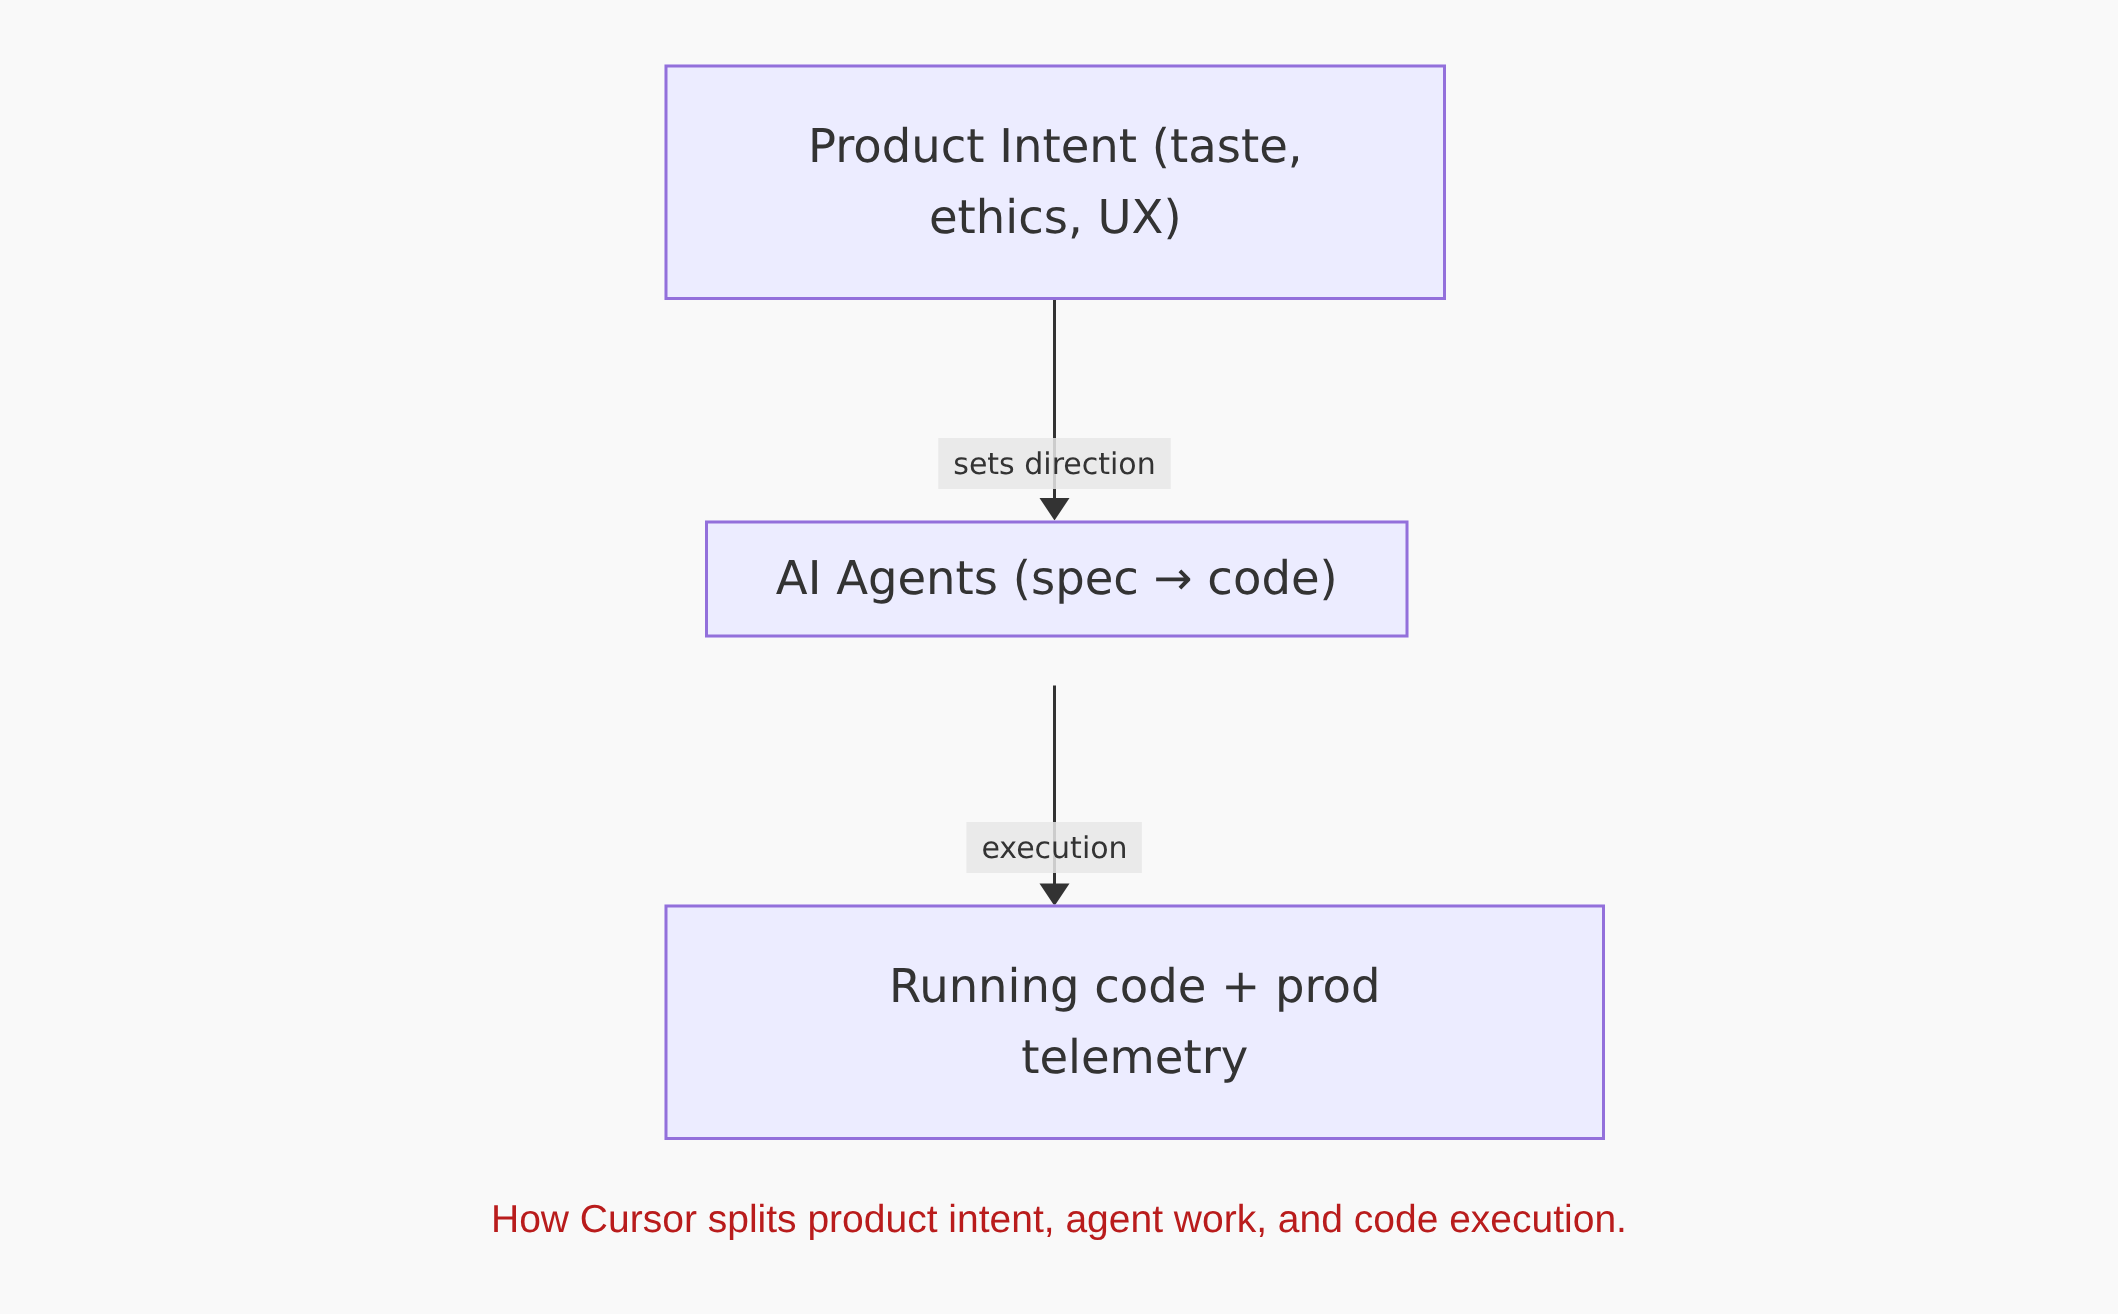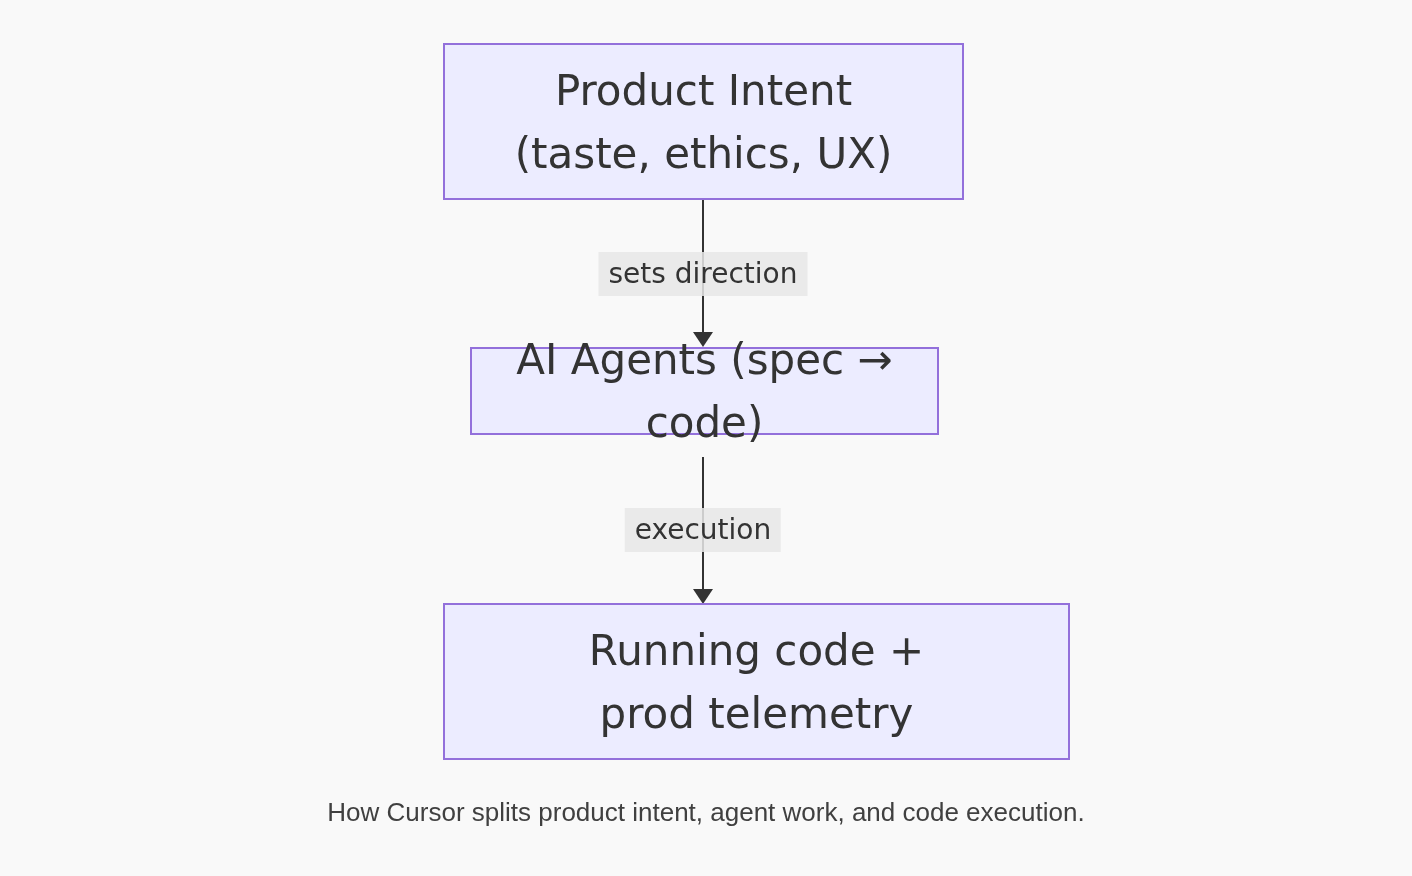--- a/index.html
+++ b/index.html
@@ -18,29 +18,29 @@
   .node {
     position: absolute;
     background: #ECECFF;
     border: 2px solid #9370DB;
     box-sizing: border-box;
     display: flex;
     align-items: center;
     justify-content: center;
     text-align: center;
     color: #333333;
-    font-size: 42px;
+    font-size: 31px;
     line-height: 1.5;
   }
   .node .node-label {
     display: inline-block;
     max-width: 415px;
   }
   .node-1 { left: 443px; top: 43px;  width: 521px; height: 157px; }
-  .node-2 { left: 470px; top: 347px; width: 469px; height: 88px; }
+  .node-2 { left: 470px; top: 347px; width: 469px; height: 78px; }
   .node-3 { left: 443px; top: 603px; width: 627px; height: 157px; }
 
   .edge-line {
     position: absolute;
     width: 2px;
     background: #333333;
   }
   .edge-line-1 { left: 702px; top: 200px; height: 144px; }
   .edge-line-2 { left: 702px; top: 457px; height: 143px; }
 
@@ -53,35 +53,36 @@
     border-top: 15px solid #333333;
   }
   .arrowhead-1 { left: 693px; top: 332px; }
   .arrowhead-2 { left: 693px; top: 589px; }
 
   .edge-label {
     position: absolute;
     transform: translateX(-50%);
     background: rgba(232,232,232,0.85);
     color: #333333;
-    font-size: 28px;
+    font-size: 20px;
     line-height: 1.2;
     padding: 5px 10px;
     white-space: nowrap;
+    margin-top: 40px;
   }
   .edge-label-1 { left: 703px; top: 252px; }
   .edge-label-2 { left: 703px; top: 508px; }
 
   .caption {
     position: absolute;
     left: 0;
     top: 797px;
     width: 100%;
     text-align: center;
-    color: #404040;
+    color: #b91c1c;
     font-family: "Liberation Sans", sans-serif;
     font-size: 26px;
     line-height: 1.2;
   }
 </style>
 </head>
 <body>
 
 <div class="stage">
 

